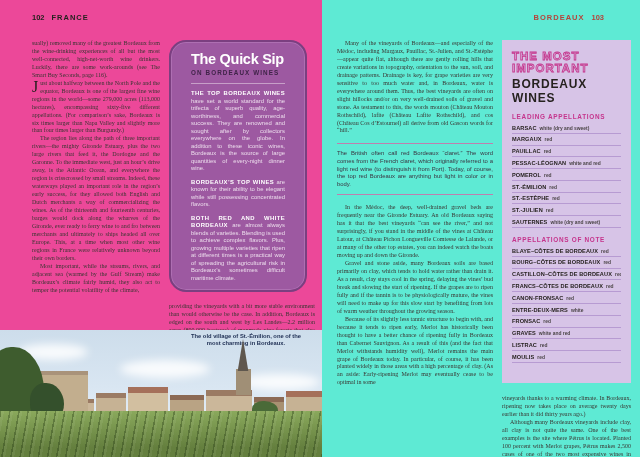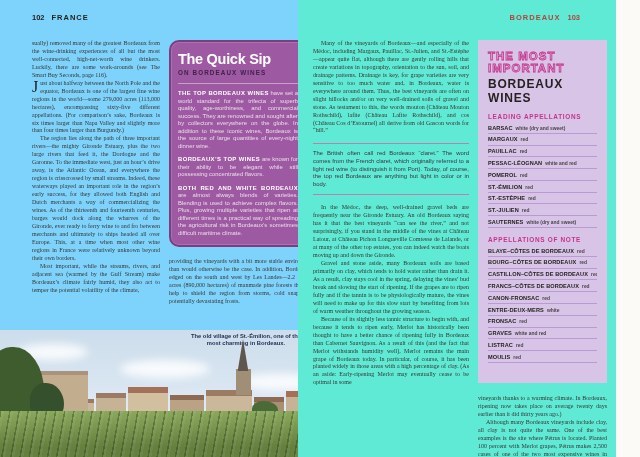--- a/index.html
+++ b/index.html
@@ -1,20 +1,20 @@
 <!DOCTYPE html>
 <html><head>
 <meta charset="utf-8">
 <style>
   * { margin:0; padding:0; box-sizing:border-box; }
   html,body { width:640px; height:457px; overflow:hidden; }
   body { display:flex; font-family:"Liberation Serif", serif; background:#fbfaf7; }
 
   
-  .page-left  { position:relative; width:298px; height:457px; background:#7dd3fc; overflow:hidden; }
+  .page-left  { position:relative; width:322px; height:457px; background:#ec4899; overflow:hidden; }
   .page-right { position:relative; width:318px; height:457px; background:#5eead4; overflow:hidden; }
 
   
   .head-left { position:absolute; top:13px; left:32px; font-family:"Liberation Sans",sans-serif;
                font-weight:bold; font-size:7.5px; letter-spacing:1px; color:#26221f; }
   .head-left .folio { margin-right:7px; letter-spacing:0; }
   .head-right { position:absolute; top:13px; right:36px; font-family:"Liberation Sans",sans-serif;
                 font-weight:bold; font-size:7.5px; letter-spacing:1px; color:#b5443b; }
   .head-right .folio { margin-left:7px; letter-spacing:0; }
 
@@ -25,22 +25,22 @@
   
   .cols-left { position:absolute; top:40px; left:32px; display:flex; gap:9px; }
   .colL1 { width:128px; }
   .colL2 { width:140px; }
   .land-heading { font-family:"Liberation Sans",sans-serif; font-weight:bold; font-size:12.5px;
                   line-height:13.5px; letter-spacing:-0.2px; color:#211d1a; margin:7px 0 4px; }
   .land-heading span { display:block; }
   .dropcap { float:left; font-size:16px; line-height:12px; padding:1px 2px 0 0; color:#211d1a; }
 
   
-  .quick-sip { width:138px; background:#9d59a1; border:2px solid #7b3f80; border-radius:10px;
-               padding:9px 7px 8px; box-shadow:inset 0 0 0 1px #ae6fb2; }
+  .quick-sip { width:138px; background:#9d59a1; border:2px solid #7b3f80; border-radius:17px;
+               padding:9px 20px 8px; box-shadow:inset 0 0 0 1px #ae6fb2; }
   .qs-title { font-family:"Liberation Sans",sans-serif; font-weight:bold; font-size:14.5px;
               color:#ffffff; letter-spacing:-0.3px; }
   .qs-sub   { font-family:"Liberation Sans",sans-serif; font-weight:bold; font-size:6.3px;
               letter-spacing:1.1px; color:#3f2348; margin-top:2px; }
   .qs-rule  { border:none; border-top:1px solid #c79fc8; margin:7px 0 6px; }
   .qs-item  { font-family:"Liberation Sans",sans-serif; font-size:5.9px; line-height:7.5px;
               color:#ecdcEC; color:#ecdcec; text-align:justify; margin-bottom:6px; }
   .qs-item:last-child { margin-bottom:0; }
   .qs-lead  { font-weight:bold; color:#ffffff; letter-spacing:0.4px; }
   .colL2 .cont { margin-top:11px; width:146px; }

